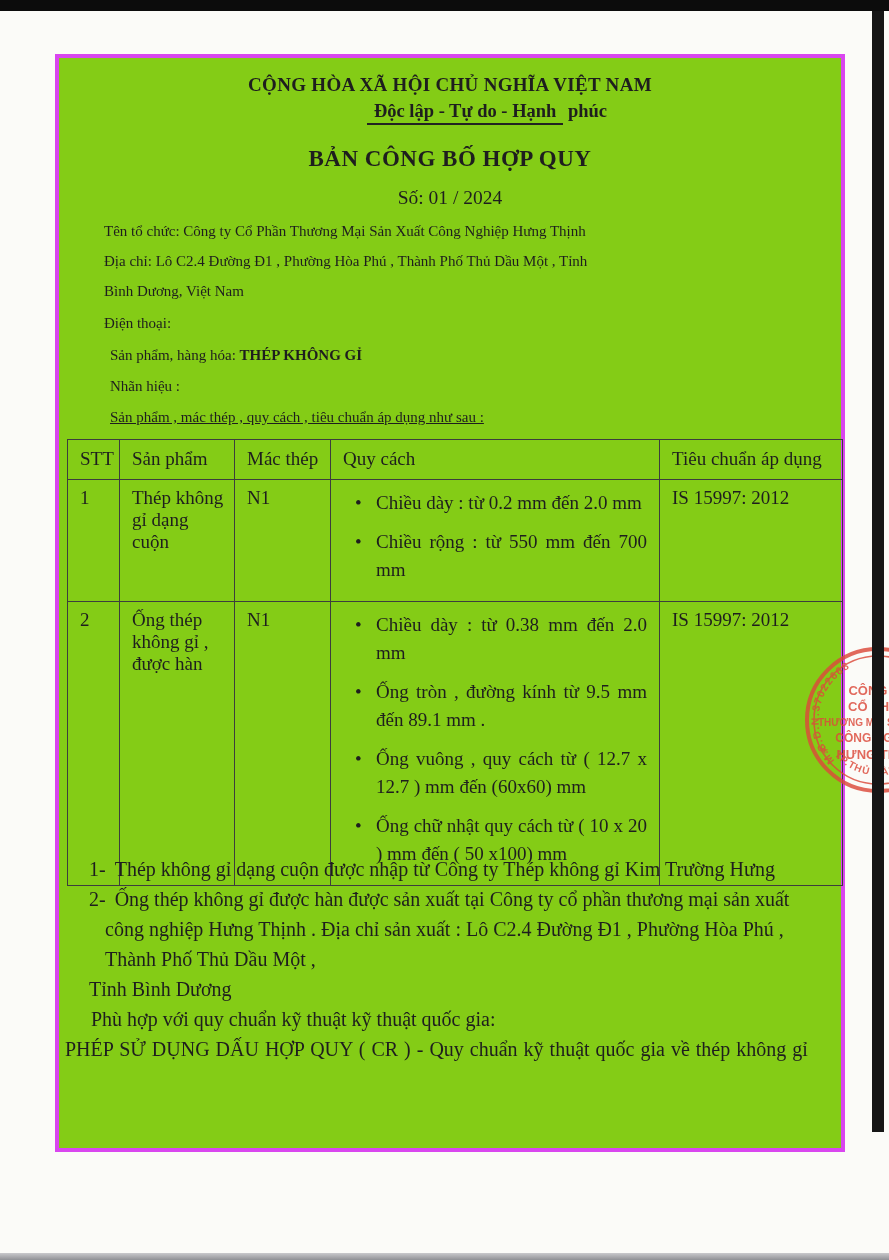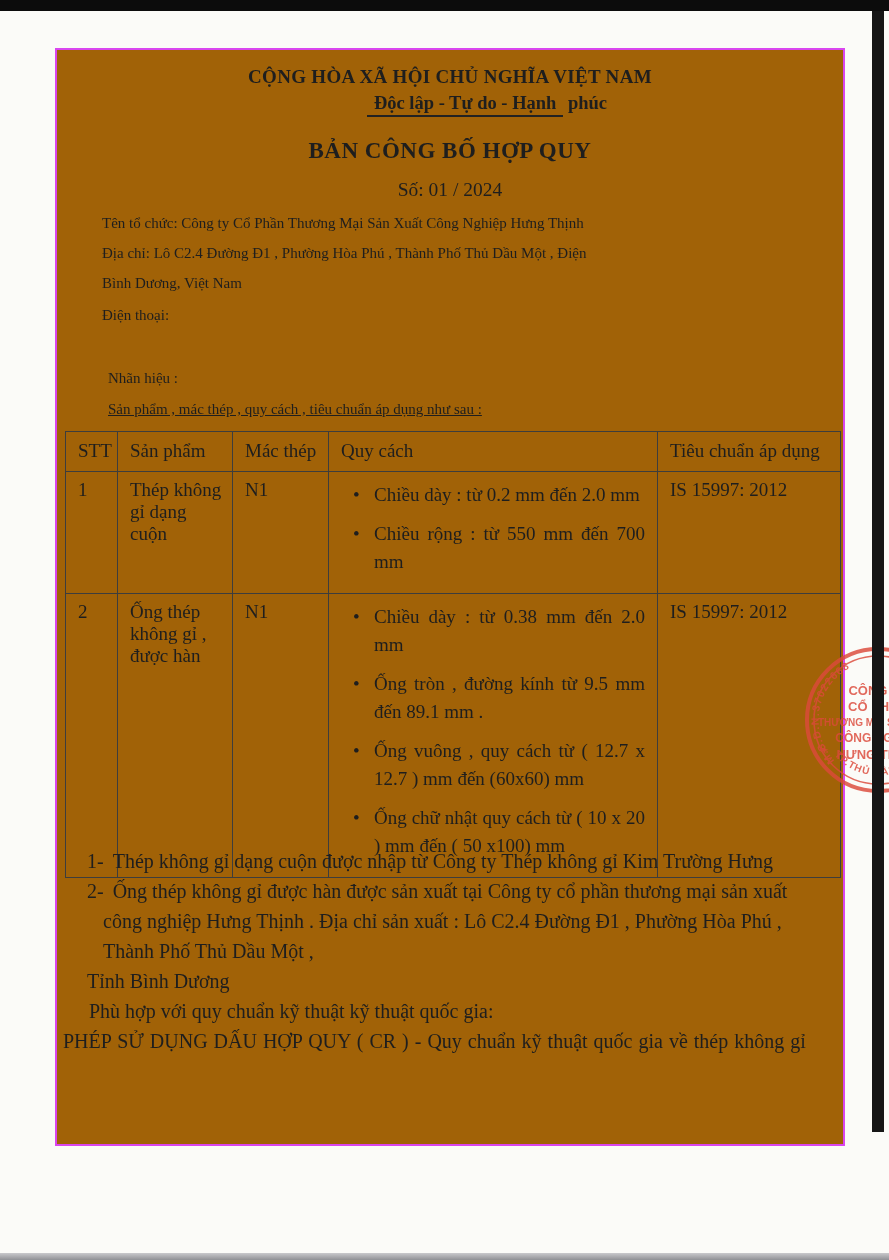--- a/index.html
+++ b/index.html
@@ -8,22 +8,22 @@
     width:889px; height:1260px; position:relative; overflow:hidden;
     background:#fbfbf8; color:#1e1e1e;
     font-family:"Liberation Serif","DejaVu Serif",serif;
   }
   
   .scan-top    { position:absolute; left:0; top:0; width:889px; height:11px; background:#0c0c0c; z-index:6; }
   .scan-right  { position:absolute; left:872px; top:8px; width:12px; height:1124px; background:#161616; z-index:5; }
   .scan-bottom { position:absolute; left:0; top:1253px; width:889px; height:7px;
                  background:linear-gradient(#c9c9cc,#8f9095); z-index:6; }
   
-  .frame { position:absolute; left:55px; top:48px; width:790px; height:1098px;
-           border:2px solid #d946ef; box-sizing:border-box; background:#a16207; z-index:1; }
+  .frame { position:absolute; left:55px; top:54px; width:790px; height:1098px;
+           border:4px solid #d946ef; box-sizing:border-box; background:#84cc16; z-index:1; }
   .ln { position:absolute; left:0; width:100%; box-sizing:border-box; font-size:15px; line-height:26px; }
   .center { text-align:center; }
   .b { font-weight:bold; }
   .nat     { top:14px;  font-size:19px;  font-weight:bold; letter-spacing:.3px; }
   .motto   { top:40px;  font-size:18.5px; font-weight:bold;margin-left:37px; }
   .motto .ul { border-bottom:2px solid #222; padding:0 7px 2px 7px; }
   .doctitle{ top:88px;  font-size:23px; font-weight:bold; letter-spacing:.5px; }
   .docnum  { top:127px; font-size:19.5px; }
   .i1 { top:160px; padding-left:45px; }
   .i2 { top:190px; padding-left:45px; }
@@ -68,24 +68,28 @@
 
   <div class="ln center motto">
     <span class="ul">Độc lập - Tự do - Hạnh</span>
     <span>phúc</span>
   </div>
 
   <div class="ln center doctitle">BẢN CÔNG BỐ HỢP QUY</div>
   <div class="ln center docnum">Số: 01 / 2024</div>
 
   <div class="ln i1">Tên tổ chức: Công ty Cổ Phần Thương Mại Sản Xuất Công Nghiệp Hưng Thịnh</div>
-  <div class="ln i2">Địa chỉ: Lô C2.4 Đường Đ1 , Phường Hòa Phú , Thành Phố Thủ Dầu Một , Điện</div>
+  <div class="ln i2">Địa chỉ: Lô C2.4 Đường Đ1 , Phường Hòa Phú , Thành Phố Thủ Dầu Một , Tỉnh</div>
   <div class="ln i3">Bình Dương, Việt Nam</div>
   <div class="ln i4">Điện thoại:</div>
 
+  <div class="ln i5">
+    <span>Sản phẩm, hàng hóa:</span>
+    <span class="b">THÉP KHÔNG GỈ</span>
+  </div>
   <div class="ln i6">Nhãn hiệu :</div>
   <div class="ln i7">Sản phẩm , mác thép , quy cách , tiêu chuẩn áp dụng như sau :</div>
 
   <table class="spec">
     <colgroup>
       <col style="width:52px">
         <col style="width:115px">
         <col style="width:96px">
       <col style="width:329px">
         <col style="width:183px">

